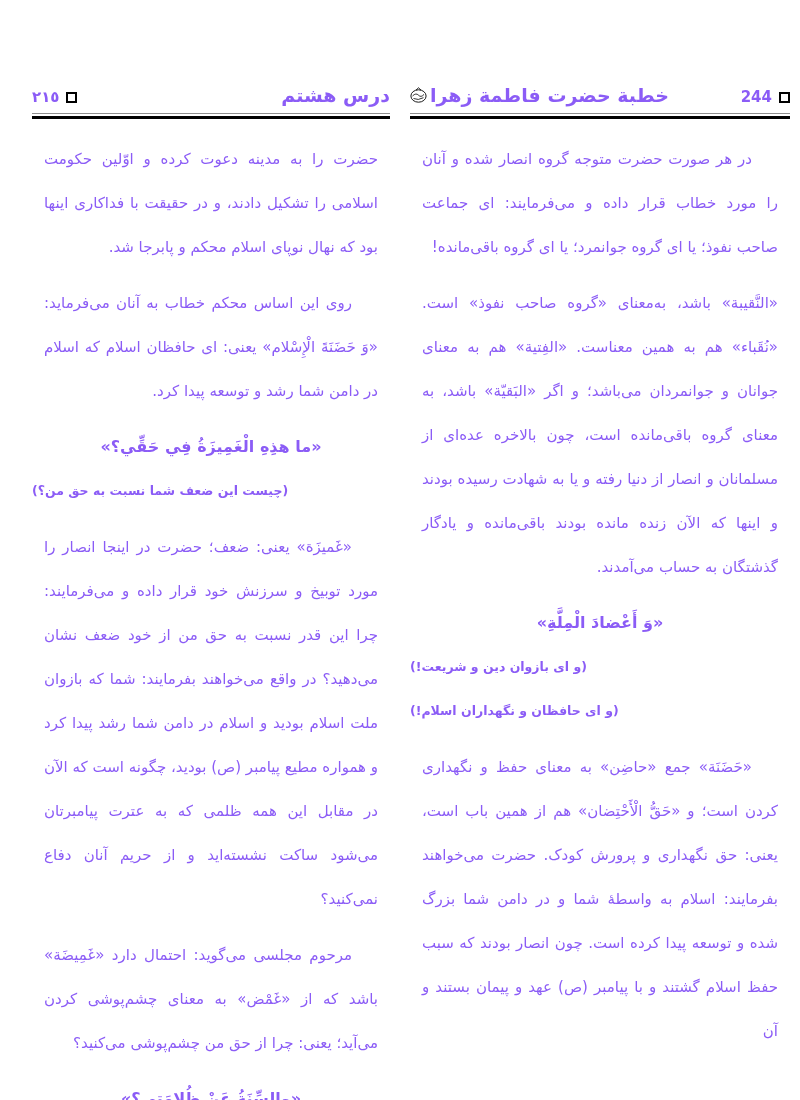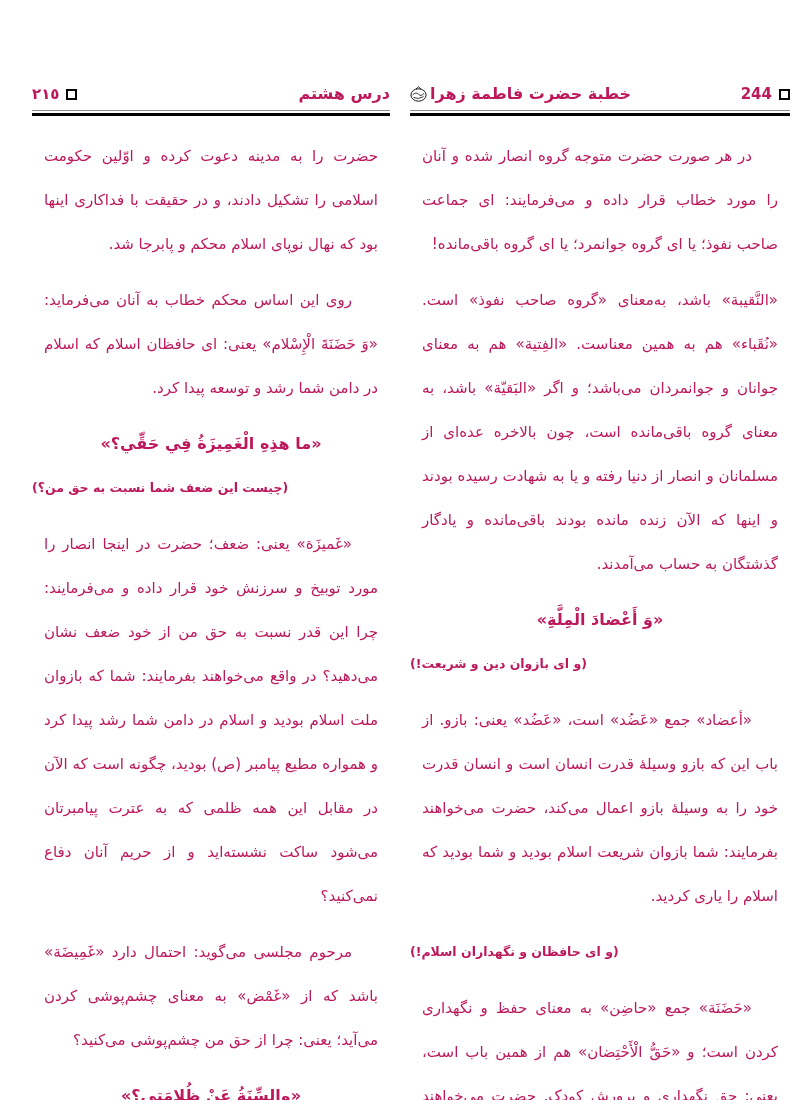--- a/index.html
+++ b/index.html
@@ -1,42 +1,42 @@
 <!DOCTYPE html>
 <html lang="fa"><head>
 <meta charset="utf-8">
 <style>
   html,body { margin:0; padding:0; background:#e8e8e8; }
   .spread {
     position:relative;
     width:800px; height:1100px;
     background:#ffffff;
     font-family:"DejaVu Sans", sans-serif;
-    color:#be185d;
+    color:#8b5cf6;
     direction:rtl;
     overflow:hidden;
     margin:0 auto;
   }
   .page { position:absolute; top:84px; }
   .page-left  { left:32px;  width:358px; }
   .page-right { left:410px; width:380px; }
 
   .page-header {
     direction:ltr;
     display:flex;
     justify-content:space-between;
     align-items:flex-end;
     padding-bottom:7px;
   }
   .header-title {
     direction:rtl;
     display:flex;
     align-items:center;
     gap:2px;
-    font-size:16px;
+    font-size:19px;
     font-weight:bold;
     white-space:nowrap;
   }
   .pagenum {
     display:flex;
     align-items:center;
     gap:7px;
     font-size:15px;
     font-weight:bold;
   }
@@ -123,19 +123,18 @@
       </span>
     </div>
     <div class="header-rule-thin"></div>
     <div class="header-rule-thick"></div>
 
     <div class="page-body">
       <p class="para indent">در هر صورت حضرت متوجه گروه انصار شده و آنان را مورد خطاب قرار داده و می‌فرمایند: ای جماعت صاحب نفوذ؛ یا ای گروه جوانمرد؛ یا ای گروه باقی‌مانده!</p>
       <p class="para">«النَّقيبة» باشد، به‌معنای «گروه صاحب نفوذ» است. «نُقَباء» هم به همین معناست. «الفِتية» هم به معنای جوانان و جوانمردان می‌باشد؛ و اگر «البَقيّة» باشد، به معنای گروه باقی‌مانده است، چون بالاخره عده‌ای از مسلمانان و انصار از دنیا رفته و یا به شهادت رسیده بودند و اینها که الآن زنده مانده بودند باقی‌مانده و یادگار گذشتگان به حساب می‌آمدند.</p>
       <p class="heading">«وَ أَعْضادَ الْمِلَّةِ»</p>
       <p class="subheading">(و ای بازوان دین و شریعت!)</p>
-      <p class="para indent">«أعضاد» جمع «عَضُد» است، «عَضُد» یعنی: بازو. از باب این که بازو وسیلهٔ قدرت انسان است و انسان قدرت خود را به وسیلهٔ بازو اعمال می‌کند، حضرت می‌خواهند بفرمایند: شما بازوان شریعت اسلام بودید و شما بودید که اسلام را یاری کردید.</p>
       <p class="subheading">(و ای حافظان و نگهداران اسلام!)</p>
       <p class="para indent">«حَضَنَة» جمع «حاضِن» به معنای حفظ و نگهداری کردن است؛ و «حَقُّ الْأَحْتِضان» هم از همین باب است، یعنی: حق نگهداری و پرورش کودک. حضرت می‌خواهند بفرمایند: اسلام به واسطهٔ شما و در دامن شما بزرگ شده و توسعه پیدا کرده است. چون انصار بودند که سبب حفظ اسلام گشتند و با پیامبر (ص) عهد و پیمان بستند و آن</p>
     </div>
   </div>
 
 </div>
 
 </body></html>

